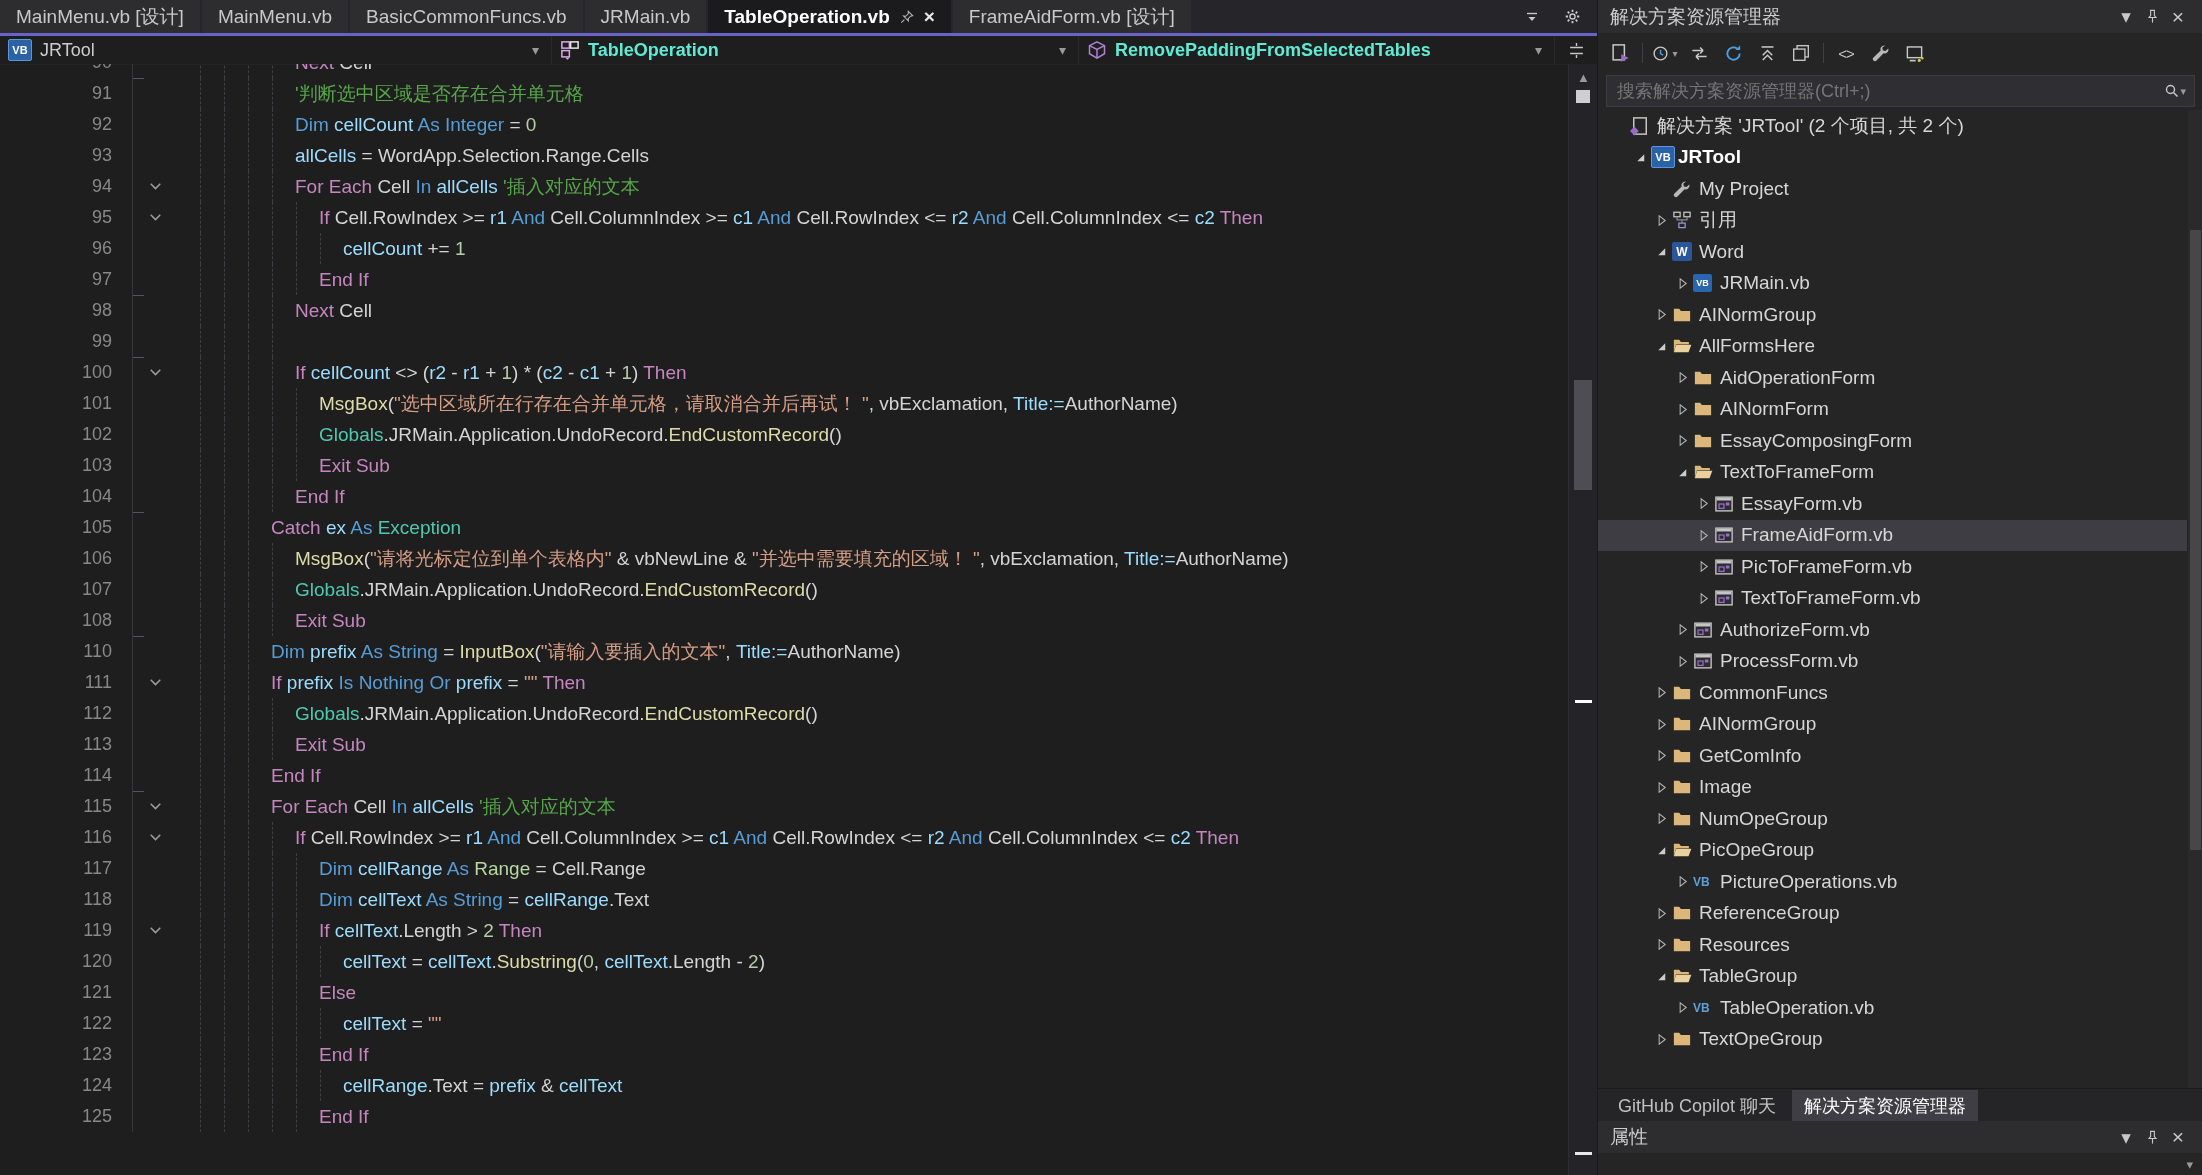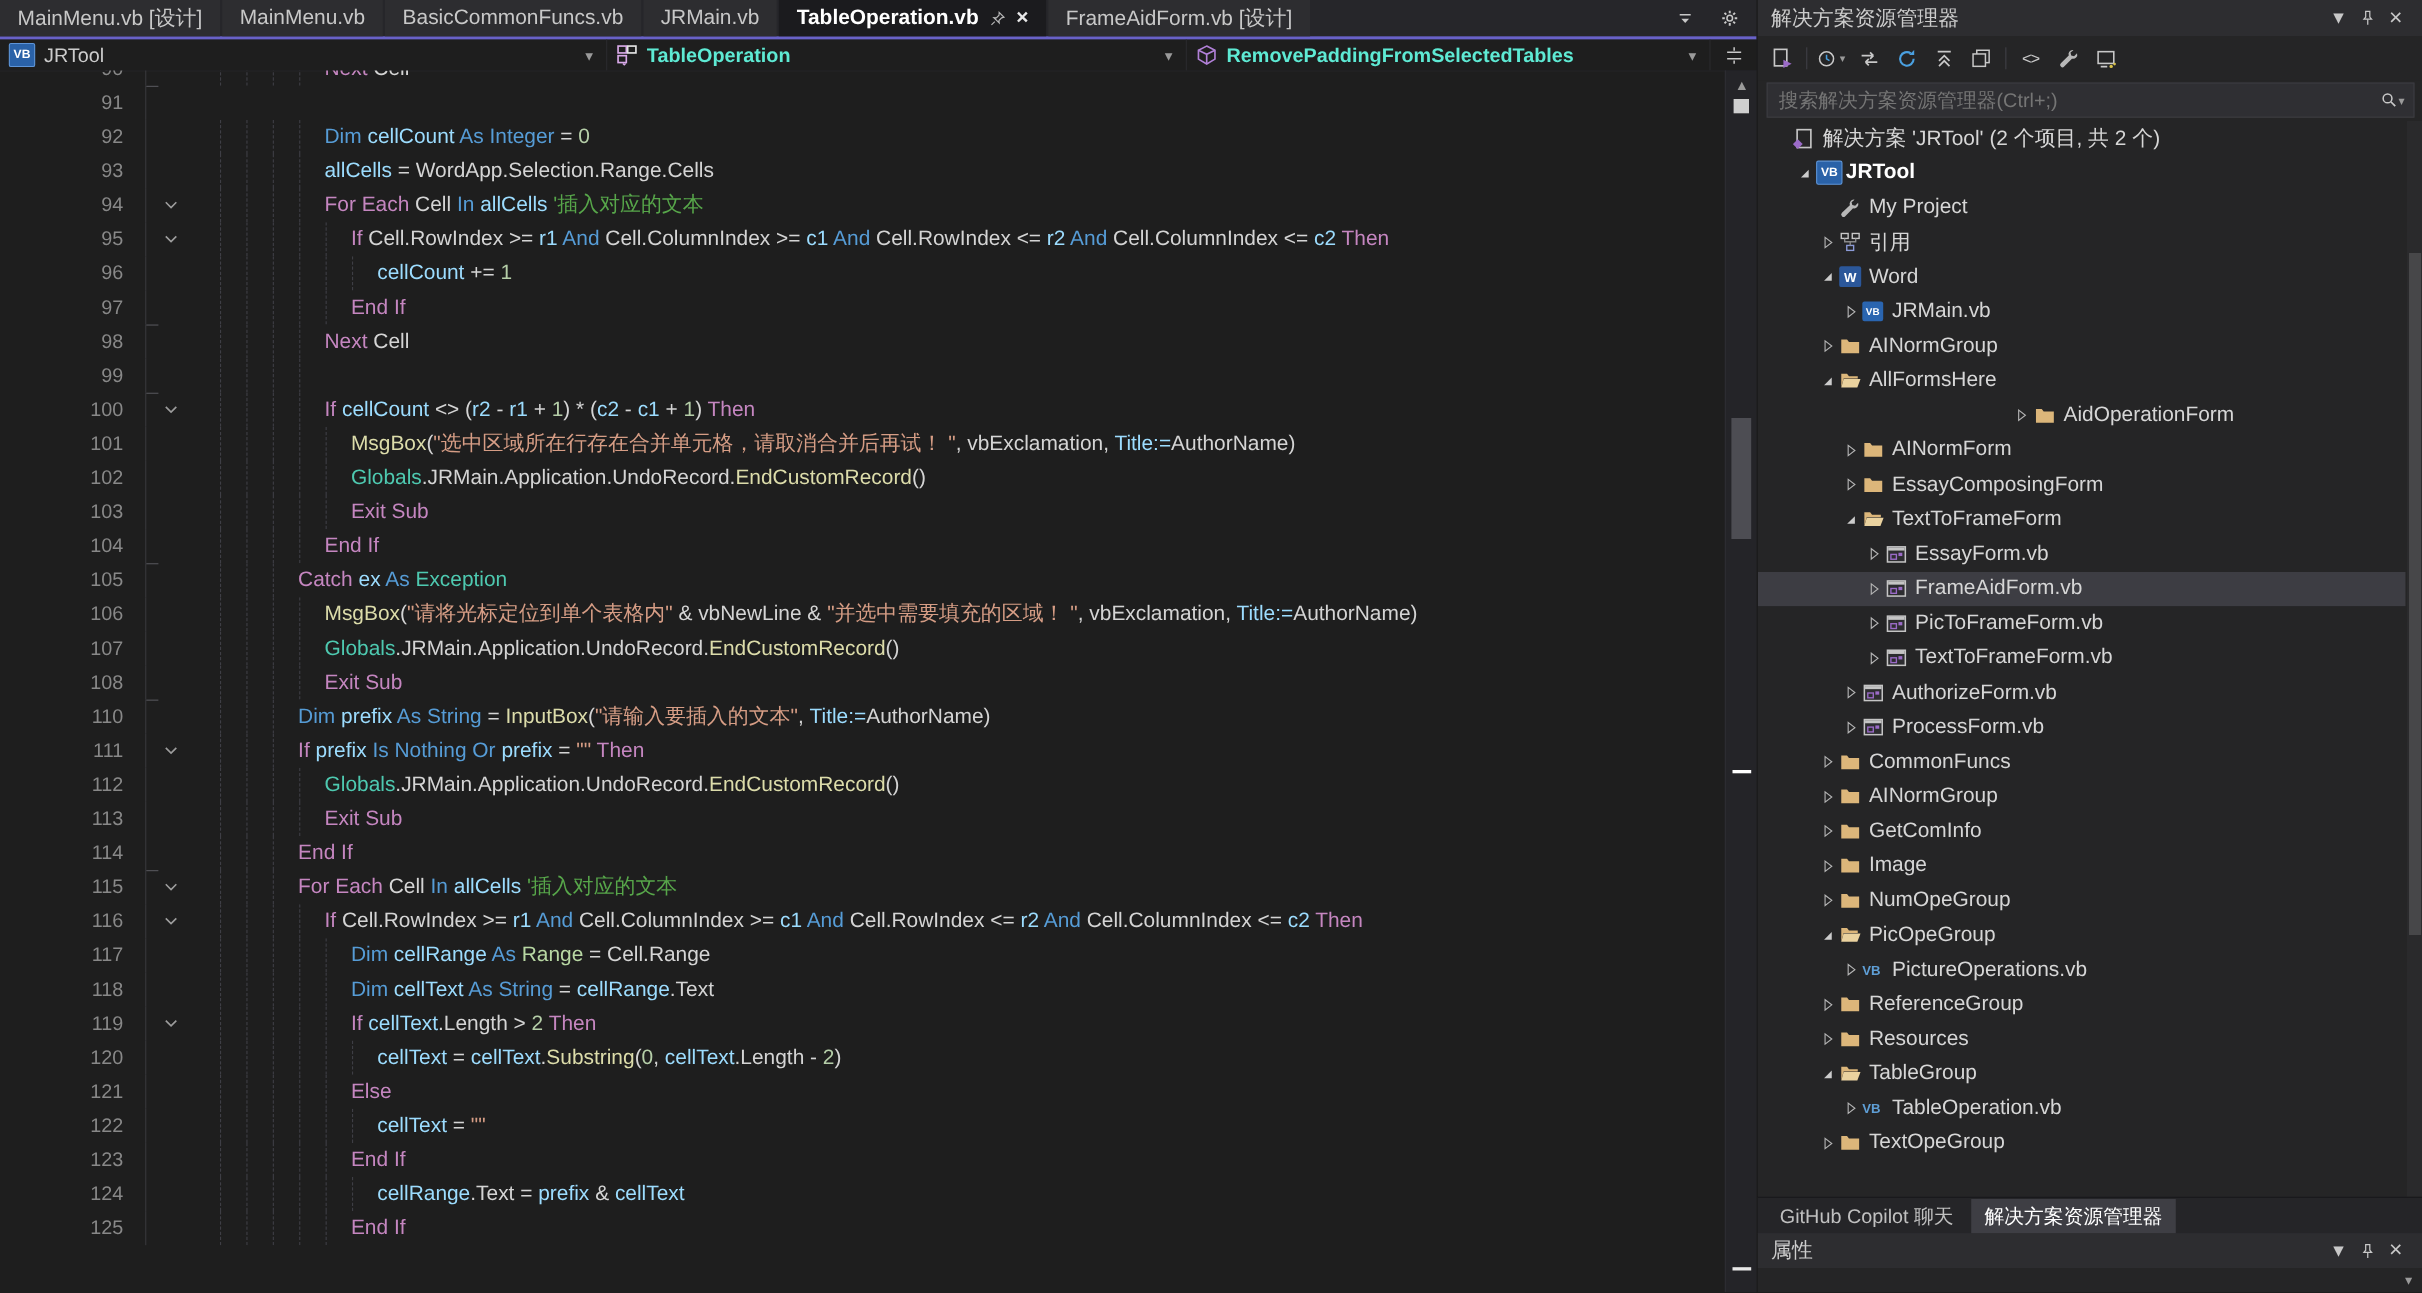--- a/index.html
+++ b/index.html
@@ -166,21 +166,21 @@
         <div class="nav-split">
           <svg width="17" height="17" viewBox="0 0 16 16">
             <path d="M2 5.2h12M2 10.8h12" stroke="#c8c8c8" stroke-width="1.3"></path>
             <path d="M8 1v2.8M8 12.2V15" stroke="#c8c8c8" stroke-width="1.3"></path>
           </svg>
         </div>
       </div>
     <div class="editor">
       <div class="code" id="code-container">
           <div class="crow"><span class="ln">90</span><span class="fold"></span><span class="cc" style="padding-left: 98px;"><span class="guide" style="left: 3px;"></span><span class="guide" style="left: 27px;"></span><span class="guide" style="left: 51px;"></span><span class="guide" style="left: 75px;"></span><span class="seg-kw1">Next </span><span class="seg-plain">Cell</span></span></div>
-          <div class="crow"><span class="ln">91</span><span class="fold"><span class="tick"></span></span></div>
+          <div class="crow"><span class="ln">91</span><span class="fold"><span class="tick"></span></span><span class="cc" style="padding-left: 98px;"><span class="guide" style="left: 3px;"></span><span class="guide" style="left: 27px;"></span><span class="guide" style="left: 51px;"></span><span class="guide" style="left: 75px;"></span><span class="seg-comment">'判断选中区域是否存在合并单元格</span></span></div>
           <div class="crow"><span class="ln">92</span><span class="fold"></span><span class="cc" style="padding-left: 98px;"><span class="guide" style="left: 3px;"></span><span class="guide" style="left: 27px;"></span><span class="guide" style="left: 51px;"></span><span class="guide" style="left: 75px;"></span><span class="seg-kw2">Dim </span><span class="seg-ident">cellCount </span><span class="seg-kw2">As Integer </span><span class="seg-plain">= </span><span class="seg-num">0</span></span></div>
           <div class="crow"><span class="ln">93</span><span class="fold"></span><span class="cc" style="padding-left: 98px;"><span class="guide" style="left: 3px;"></span><span class="guide" style="left: 27px;"></span><span class="guide" style="left: 51px;"></span><span class="guide" style="left: 75px;"></span><span class="seg-ident">allCells </span><span class="seg-plain">= WordApp.Selection.Range.Cells</span></span></div>
           <div class="crow"><span class="ln">94</span><span class="fold"><span class="fch"><svg width="17" height="17" viewBox="0 0 16 16">
                   <path d="M3.5 5.5L8 10l4.5-4.5" fill="none" stroke="#9d9d9d" stroke-width="1.4"></path>
                 </svg></span></span><span class="cc" style="padding-left: 98px;"><span class="guide" style="left: 3px;"></span><span class="guide" style="left: 27px;"></span><span class="guide" style="left: 51px;"></span><span class="guide" style="left: 75px;"></span><span class="seg-kw1">For Each </span><span class="seg-plain">Cell </span><span class="seg-kw2">In </span><span class="seg-ident">allCells </span><span class="seg-comment">'插入对应的文本</span></span></div>
           <div class="crow"><span class="ln">95</span><span class="fold"><span class="fch"><svg width="17" height="17" viewBox="0 0 16 16">
                   <path d="M3.5 5.5L8 10l4.5-4.5" fill="none" stroke="#9d9d9d" stroke-width="1.4"></path>
                 </svg></span></span><span class="cc" style="padding-left: 122px;"><span class="guide" style="left: 3px;"></span><span class="guide" style="left: 27px;"></span><span class="guide" style="left: 51px;"></span><span class="guide" style="left: 75px;"></span><span class="guide" style="left: 99px;"></span><span class="seg-kw1">If </span><span class="seg-plain">Cell.RowIndex &gt;= </span><span class="seg-ident">r1 </span><span class="seg-kw2">And </span><span class="seg-plain">Cell.ColumnIndex &gt;= </span><span class="seg-ident">c1 </span><span class="seg-kw2">And </span><span class="seg-plain">Cell.RowIndex &lt;= </span><span class="seg-ident">r2 </span><span class="seg-kw2">And </span><span class="seg-plain">Cell.ColumnIndex &lt;= </span><span class="seg-ident">c2 </span><span class="seg-kw1">Then</span></span></div>
           <div class="crow"><span class="ln">96</span><span class="fold"></span><span class="cc" style="padding-left: 146px;"><span class="guide" style="left: 3px;"></span><span class="guide" style="left: 27px;"></span><span class="guide" style="left: 51px;"></span><span class="guide" style="left: 75px;"></span><span class="guide" style="left: 99px;"></span><span class="guide" style="left: 123px;"></span><span class="seg-ident">cellCount </span><span class="seg-plain">+= </span><span class="seg-num">1</span></span></div>
           <div class="crow"><span class="ln">97</span><span class="fold"></span><span class="cc" style="padding-left: 122px;"><span class="guide" style="left: 3px;"></span><span class="guide" style="left: 27px;"></span><span class="guide" style="left: 51px;"></span><span class="guide" style="left: 75px;"></span><span class="guide" style="left: 99px;"></span><span class="seg-kw1">End If</span></span></div>
@@ -403,21 +403,21 @@
             </svg>
           </span>
           <span class="ticon">
             <svg width="20" height="20" viewBox="0 0 16 16">
               <path d="M1.5 3h4.2l1.4 1.8h6.4v1.7H3.2L1.5 13z" fill="#dcb67a"></path>
               <path d="M3.2 6.9h12.3L13.2 13H1.5z" fill="#ead29f"></path>
             </svg>
           </span>
           <span class="tlabel">AllFormsHere</span>
         </div>
-        <div class="trow" style="padding-left: 73px; justify-content: center;">
+        <div class="trow" style="padding-left: 73px;">
           <span class="texp">
             <svg width="15" height="15" viewBox="0 0 16 16">
               <path d="M5.5 3v10l6.5-5z" fill="none" stroke="#b4b4b4" stroke-width="1.1"></path>
             </svg>
           </span>
           <span class="ticon">
             <svg width="20" height="20" viewBox="0 0 16 16">
               <path d="M1.5 3h4.2l1.4 1.8h7.4V13h-13z" fill="#dcb67a"></path>
             </svg>
           </span>

